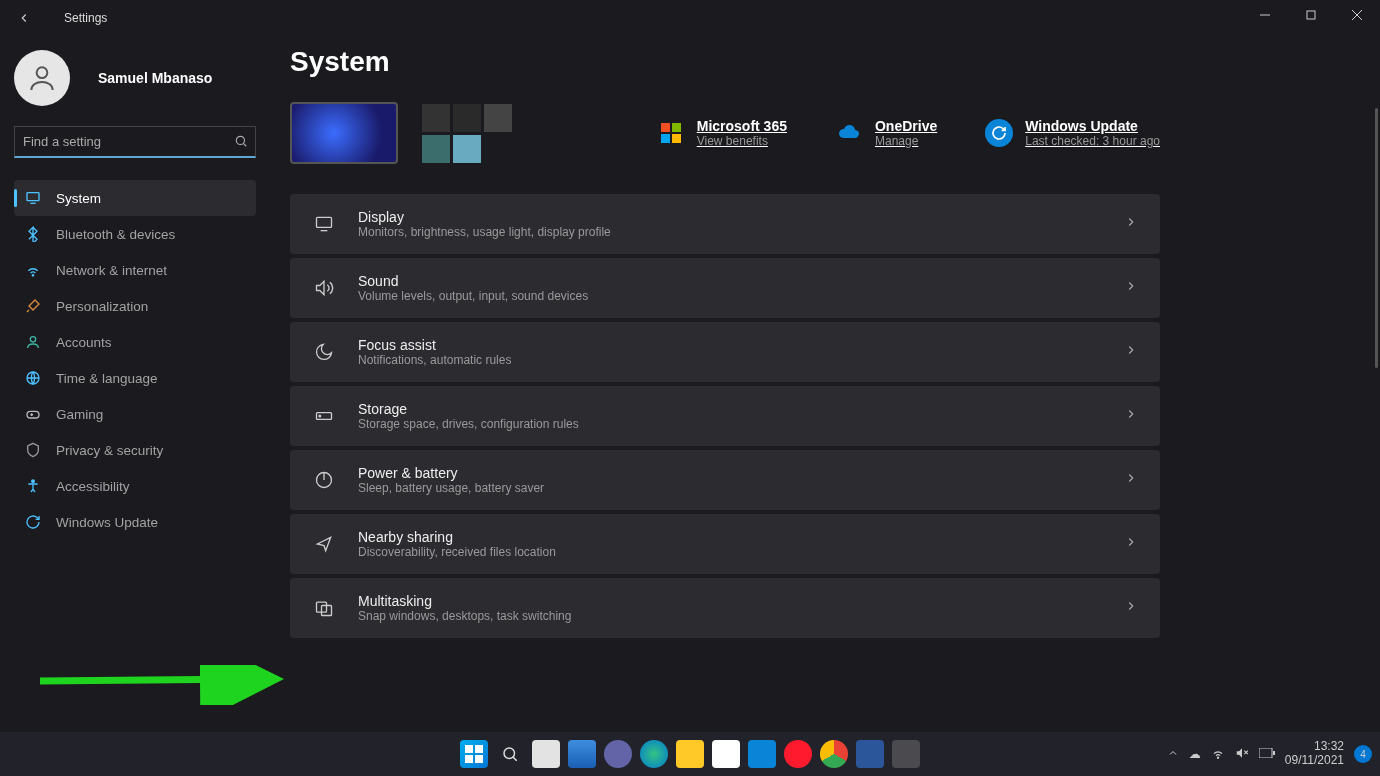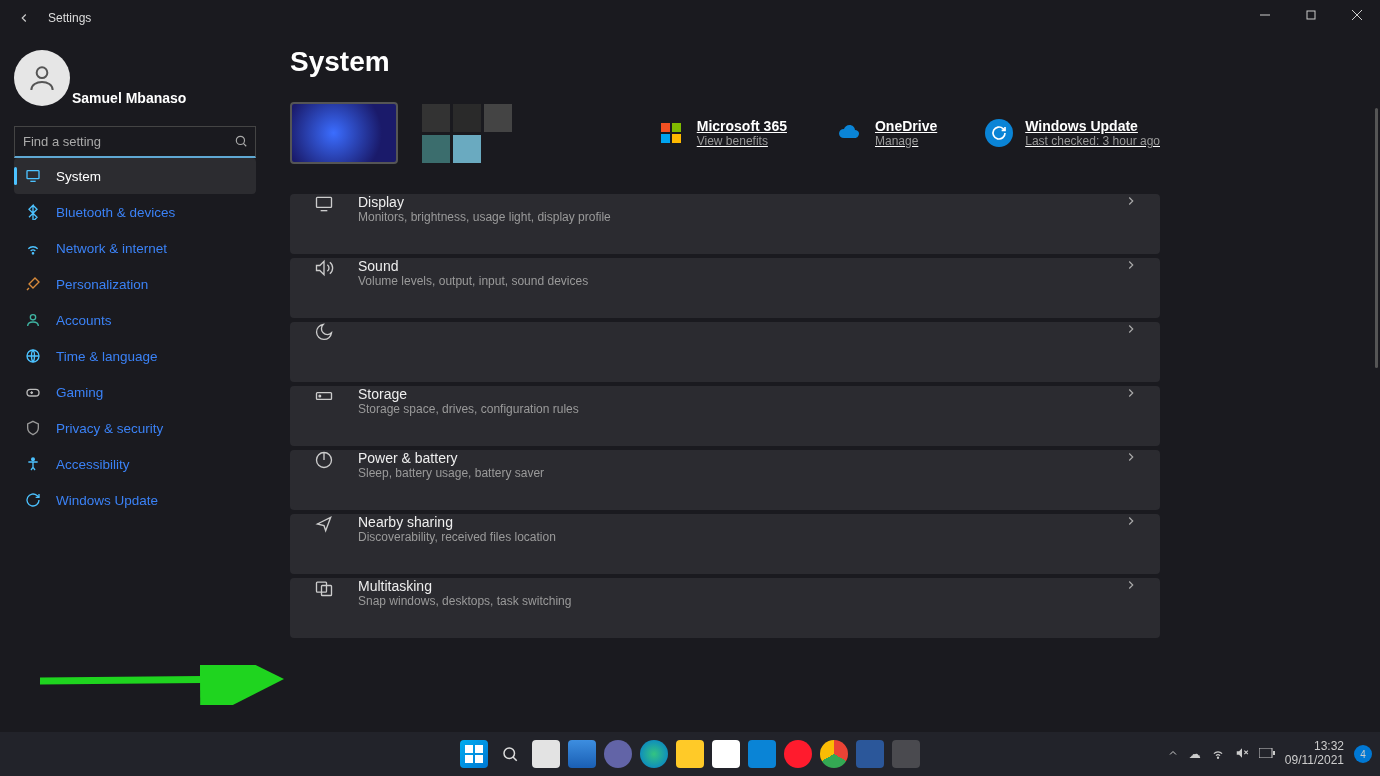--- a/index.html
+++ b/index.html
@@ -1,38 +1,38 @@
 <!DOCTYPE html>
 <html><head>
 <meta charset="utf-8">
 <style>
 * { margin: 0; padding: 0; box-sizing: border-box; font-family: "Segoe UI", Arial, sans-serif; }
 body { background: #1a1a1f; color: #fff; width: 1380px; height: 776px; overflow: hidden; position: relative; }
 
 .titlebar { height: 36px; display: flex; align-items: center; padding: 0 8px; }
 .titlebar .back { width: 32px; height: 32px; display: flex; align-items: center; justify-content: center; color: #ccc; }
-.titlebar .title { margin-left: 8px; font-size: 12px; color: #ddd; }
+.titlebar .title { margin-left: 24px; font-size: 12px; color: #ddd; }
 .win-controls { position: absolute; top: 0; right: 0; display: flex; }
 .win-controls div { width: 46px; height: 30px; display: flex; align-items: center; justify-content: center; color: #ccc; }
 
 .main { display: flex; height: calc(100% - 36px - 44px); }
 
 .sidebar { width: 270px; padding: 14px 14px 0 14px; display: flex; flex-direction: column; }
-.profile { display: flex; align-items: flex-end; gap: 2px; margin-bottom: 20px; }
+.profile { display: flex; align-items: center; gap: 28px; margin-bottom: 20px; }
 .avatar { width: 56px; height: 56px; border-radius: 50%; background: #e6e6e6; display: flex; align-items: center; justify-content: center; }
 .avatar svg { width: 32px; height: 32px; }
 .username { font-size: 14px; font-weight: 600; }
 
-.search { position: relative; }
+.search { position: relative; margin-bottom: 22px; }
 .search input { width: 100%; height: 32px; background: transparent; border: 1px solid #444; border-bottom: 2px solid #5fa8d3; color: #fff; padding: 0 30px 0 8px; font-size: 13px; outline: none; }
 .search input::placeholder { color: #aaa; }
 .search .sicon { position: absolute; right: 8px; top: 8px; color: #aaa; }
 
 .nav { list-style: none; }
-.nav li { height: 36px; display: flex; align-items: center; gap: 14px; padding: 0 10px; border-radius: 4px; font-size: 13.5px; color: #3b82f6; position: relative; cursor: default; }
+.nav li { height: 36px; display: flex; align-items: center; gap: 14px; padding: 0 10px; border-radius: 4px; font-size: 13.5px; color: #a3a3a3; position: relative; cursor: default; }
 .nav li.active { background: #2c2c30; color: #fff; }
 .nav li.active::before { content: ""; position: absolute; left: 0; top: 9px; width: 3px; height: 18px; background: #4cc2ff; border-radius: 2px; }
 .nav .nicon { width: 18px; height: 18px; display: flex; align-items: center; justify-content: center; font-size: 14px; }
 
 .content { flex: 1; padding: 10px 220px 0 20px; overflow-y: auto; }
 .page-title { font-size: 28px; font-weight: 600; margin-bottom: 24px; }
 
 .top-row { display: flex; align-items: center; gap: 24px; margin-bottom: 30px; flex-wrap: wrap; }
 .display-preview { width: 108px; height: 62px; border: 2px solid #555; border-radius: 4px; background: radial-gradient(circle at 40% 50%, #3b6dff 0, #1a1a6a 70%); }
 .palette { display: flex; flex-direction: column; gap: 3px; }
@@ -44,21 +44,21 @@
 .quick-links { display: flex; gap: 48px; margin-left: auto; text-decoration: underline;}
 .ql { display: flex; align-items: center; gap: 12px; }
 .ql-icon { width: 28px; height: 28px; display: flex; align-items: center; justify-content: center; border-radius: 50%; }
 .ql-title { font-size: 14px; font-weight: 600; }
 .ql-sub { font-size: 12px; color: #9a9a9a; }
 .ms365 { display: grid; grid-template-columns: 1fr 1fr; grid-template-rows: 1fr 1fr; gap: 2px; width: 20px; height: 20px; }
 .ms365 span:nth-child(1){background:#f25022;} .ms365 span:nth-child(2){background:#7fba00;}
 .ms365 span:nth-child(3){background:#00a4ef;} .ms365 span:nth-child(4){background:#ffb900;}
 
 .settings-list { display: flex; flex-direction: column; gap: 4px; }
-.srow { background: #2b2b30; height: 60px; border-radius: 4px; display: flex; align-items: flex-start; padding: 0 22px; gap: 22px; }
+.srow { background: #2b2b30; height: 60px; border-radius: 4px; display: flex; align-items: center; padding: 0 22px; gap: 22px; }
 .srow .ricon { width: 24px; color: #ccc; display: flex; align-items: center; justify-content: center; }
 .srow .rtitle { font-size: 14px; color: #eee; }
 .srow .rsub { font-size: 12px; color: #9a9a9a; }
 .srow .chev { margin-left: auto; color: #aaa; }
 
 .scrollbar { position: absolute; right: 2px; top: 108px; width: 3px; height: 260px; background: #555; border-radius: 2px; }
 
 .arrow-annotation { position: absolute; left: 40px; top: 665px; pointer-events: none; }
 
 .taskbar { position: absolute; bottom: 0; left: 0; right: 0; height: 44px; background: #22232a; display: flex; align-items: center; justify-content: center; }
@@ -302,20 +302,24 @@
           <span class="chev"><svg width="14" height="14" viewBox="0 0 24 24" fill="none" stroke="currentColor" stroke-width="2">
               <path d="M9 18l6-6-6-6"></path>
             </svg></span>
         </div>
         <div class="srow">
           <span class="ricon">
             <svg width="20" height="20" viewBox="0 0 24 24" fill="none" stroke="currentColor" stroke-width="1.6">
               <path d="M21 13A9 9 0 1 1 11 3a7 7 0 0 0 10 10z"></path>
             </svg>
           </span>
+          <div>
+            <div class="rtitle">Focus assist</div>
+            <div class="rsub">Notifications, automatic rules</div>
+          </div>
           <span class="chev"><svg width="14" height="14" viewBox="0 0 24 24" fill="none" stroke="currentColor" stroke-width="2">
               <path d="M9 18l6-6-6-6"></path>
             </svg></span>
         </div>
         <div class="srow">
           <span class="ricon">
             <svg width="20" height="20" viewBox="0 0 24 24" fill="none" stroke="currentColor" stroke-width="1.6">
               <rect x="3" y="8" width="18" height="8" rx="1"></rect>
               <circle cx="7" cy="12" r="1" fill="currentColor"></circle>
             </svg>

